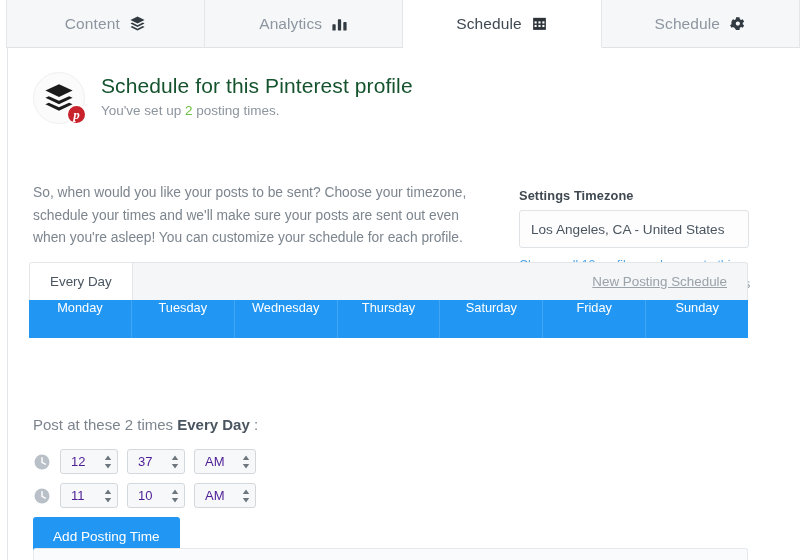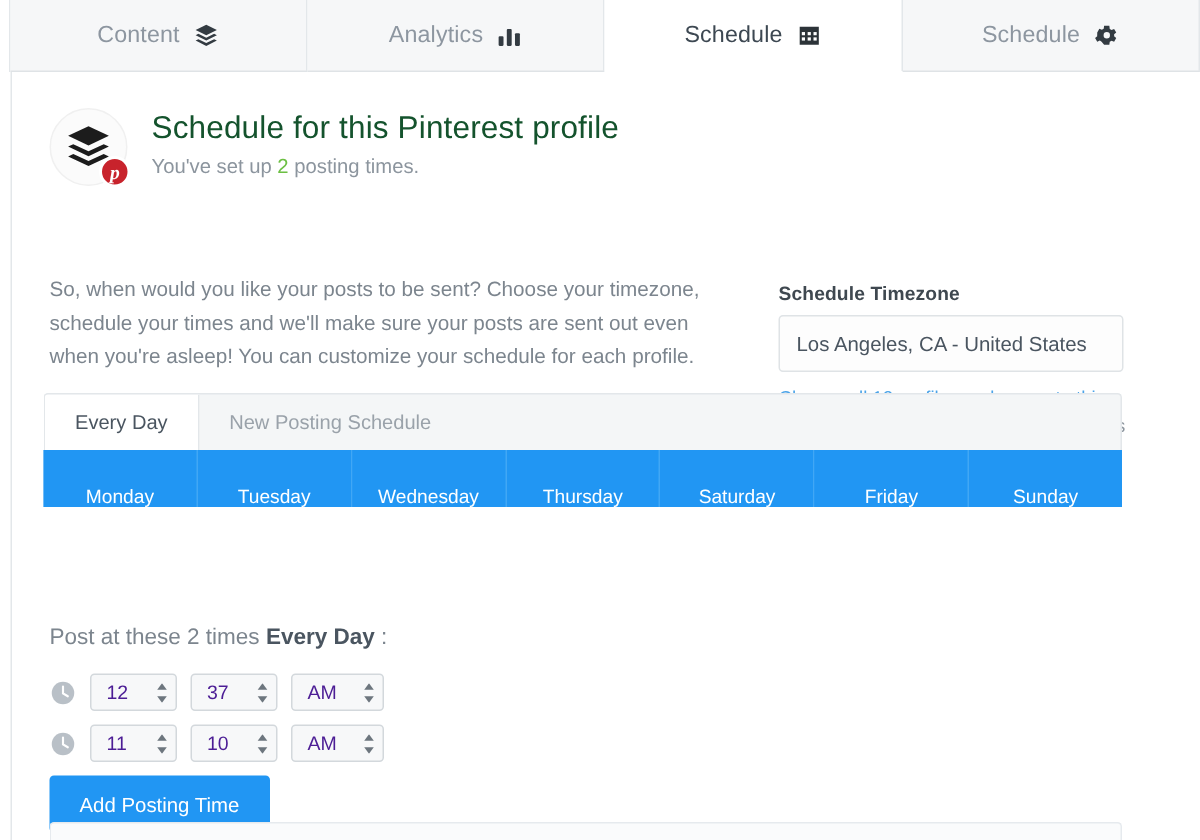--- a/index.html
+++ b/index.html
@@ -216,34 +216,35 @@
     cursor: pointer;
     user-select: none;
     border-right: 1px solid #e3e7ea;
   }
   .sub-tab.active {
     background: #ffffff;
     color: #4a5560;
   }
   .sub-tab.filler {
     flex: 1 1 auto;
-    justify-content: flex-start;
+    justify-content: flex-end;
     border-right: none;
+    text-decoration: underline;
   }
 
   .days {
     display: flex;
     height: 38px;
     background: #2196f3;
     overflow: hidden;
   }
   .day {
     flex: 1 1 0;
     display: flex;
-    align-items: flex-end;
+    align-items: flex-start;
     justify-content: center;
     font-size: 12.8px;
     color: #ffffff;
     background: #2196f3;
     border-right: 1px solid #41a7f5;
     box-sizing: border-box;
     cursor: pointer;
     user-select: none;
   }
   .day:last-child { border-right: none; }
@@ -404,21 +405,21 @@
     </div>
 
     <div class="intro">
       <div class="p1">So, when would you like your posts to be sent? Choose your timezone, schedule your times and we'll make sure your posts are sent out even when you're asleep! You can customize your schedule for each profile.</div>
       <div class="p2"><span>Perhaps keen for 24 hour time?</span>
         <span class="link">You can change it here.</span>
       </div>
     </div>
 
     <div class="tz">
-      <div class="tz-label">Schedule Timezone</div>
+      <div class="tz-label">Settings Timezone</div>
       <div class="tz-select">
         <span>Los Angeles, CA - United States</span>
       </div>
       <div class="tz-note"><span class="link">Change all 12 profiles and pages to this timezone?</span><span> This will also affect your team's profiles.</span></div>
     </div>
 
     <div class="sched-card">
       <div class="sub-tabs">
         <div class="sub-tab active">
           <span>Every Day</span>

